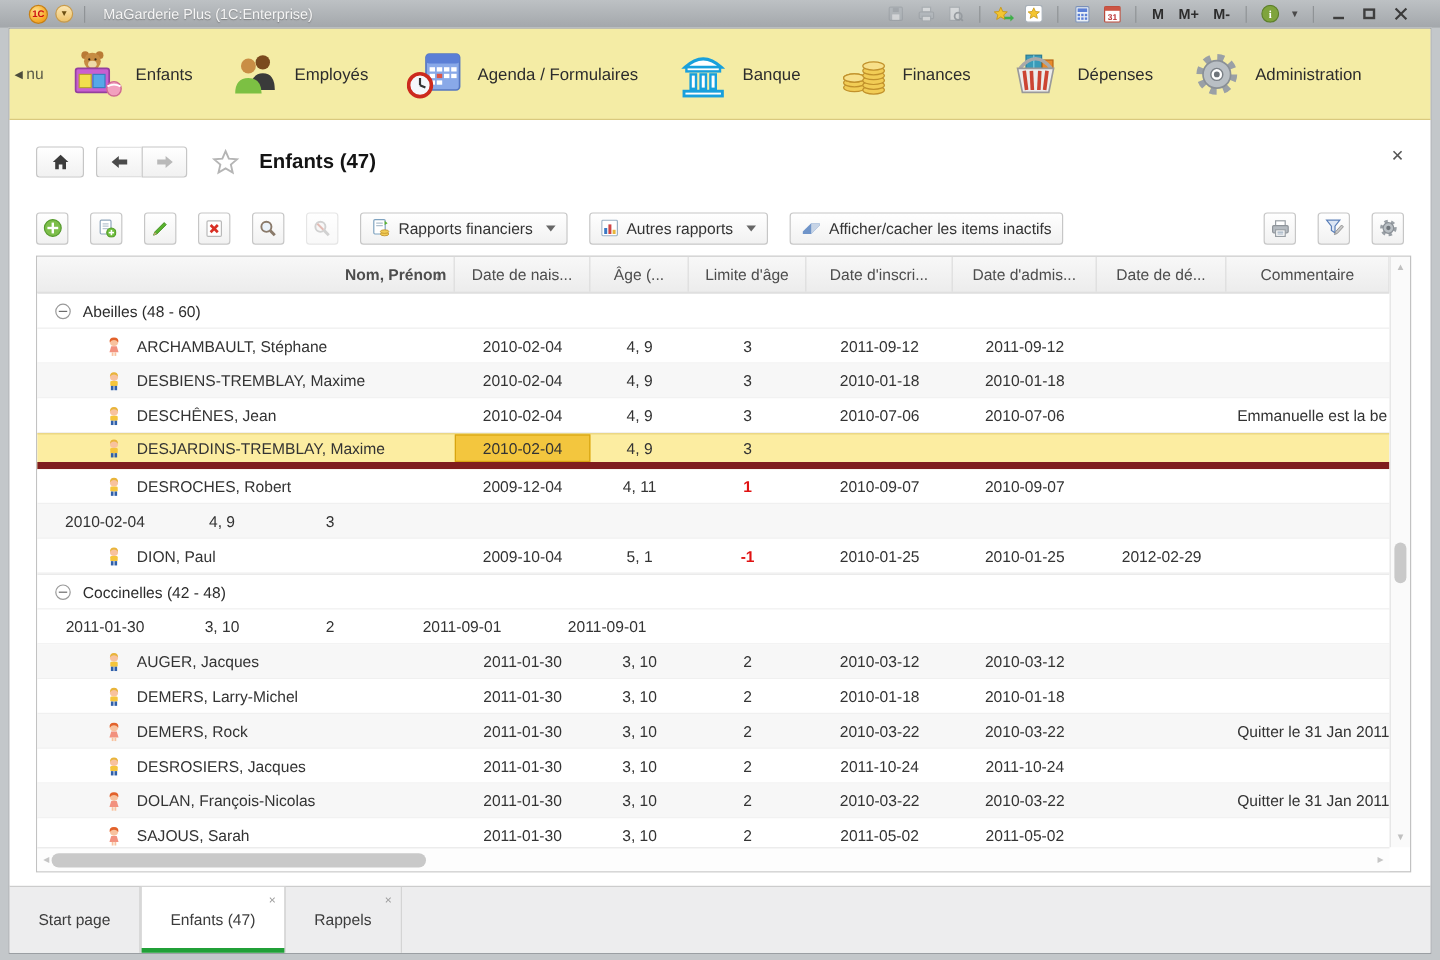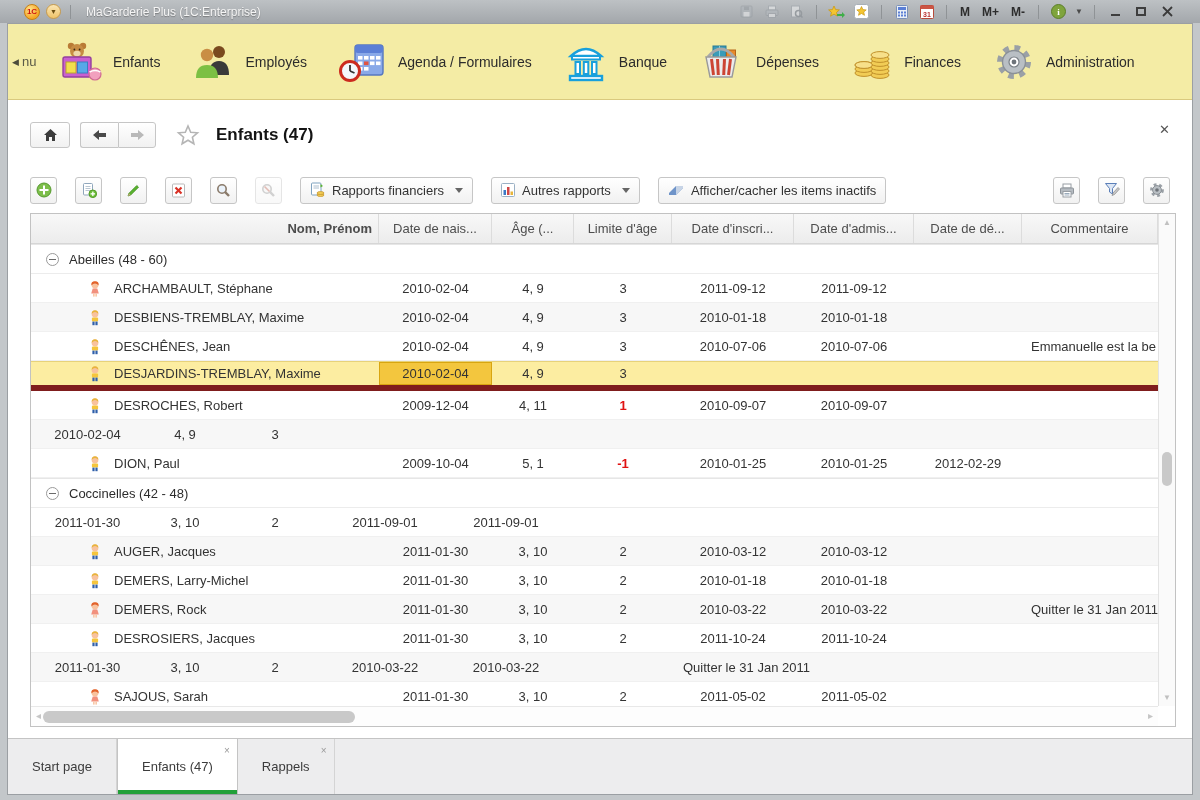--- a/index.html
+++ b/index.html
@@ -260,57 +260,57 @@
               <rect x="11.5" y="21" width="4.5" height="12" fill="#fff" stroke="#18a0dc" stroke-width="2"></rect>
               <rect x="19.8" y="21" width="4.5" height="12" fill="#fff" stroke="#18a0dc" stroke-width="2"></rect>
               <rect x="28" y="21" width="4.5" height="12" fill="#fff" stroke="#18a0dc" stroke-width="2"></rect>
               <rect x="6" y="35" width="32" height="4" fill="#fff" stroke="#18a0dc" stroke-width="2.4"></rect>
             </svg>
           </span>
           <span class="rlabel">Banque</span>
         </div>
         <div class="ribbon-item">
           <span class="ricon">
-            <svg width="46" height="42" viewBox="0 0 46 42">
-              <rect x="14" y="5" width="13" height="11" fill="#3a9bb8" stroke="#2a7a94"></rect>
-              <line x1="20.5" y1="5" x2="20.5" y2="16" stroke="#7fd0e4"></line>
-              <rect x="27.5" y="9" width="9" height="8" fill="#e88a2a" stroke="#b5661a"></rect>
-              <path d="M9 16 Q22 0 35 16" fill="none" stroke="#a9a9a9" stroke-width="3"></path>
-              <path d="M7 16 L37 16 L33 36 L11 36 Z" fill="#ececec" stroke="#9a9a9a" stroke-width="1.4"></path>
-              <g stroke="#cc4433" stroke-width="3">
-                <line x1="12.5" y1="18" x2="14.5" y2="34"></line>
-                <line x1="18.5" y1="18" x2="19.3" y2="34"></line>
-                <line x1="25.5" y1="18" x2="24.7" y2="34"></line>
-                <line x1="31.5" y1="18" x2="29.5" y2="34"></line>
-              </g>
-            </svg>
-          </span>
-          <span class="rlabel">Dépenses</span>
-        </div>
-        <div class="ribbon-item">
-          <span class="ricon">
             <svg width="42" height="42" viewBox="0 0 42 42">
               <g stroke="#c1912b" stroke-width="1">
                 <ellipse cx="13" cy="32" rx="9" ry="3.4" fill="#f1cc55"></ellipse>
                 <ellipse cx="13" cy="28" rx="9" ry="3.4" fill="#f1cc55"></ellipse>
                 <ellipse cx="13" cy="24" rx="9" ry="3.4" fill="#f1cc55"></ellipse>
                 <ellipse cx="13" cy="24" rx="9" ry="3.4" fill="#f7e08a"></ellipse>
                 <ellipse cx="29" cy="34" rx="9" ry="3.4" fill="#f1cc55"></ellipse>
                 <ellipse cx="29" cy="30" rx="9" ry="3.4" fill="#f1cc55"></ellipse>
                 <ellipse cx="29" cy="26" rx="9" ry="3.4" fill="#f1cc55"></ellipse>
                 <ellipse cx="29" cy="22" rx="9" ry="3.4" fill="#f1cc55"></ellipse>
                 <ellipse cx="29" cy="18" rx="9" ry="3.4" fill="#f1cc55"></ellipse>
                 <ellipse cx="29" cy="14" rx="9" ry="3.4" fill="#f7e08a"></ellipse>
               </g>
             </svg>
           </span>
           <span class="rlabel">Finances</span>
         </div>
         <div class="ribbon-item">
           <span class="ricon">
+            <svg width="46" height="42" viewBox="0 0 46 42">
+              <rect x="14" y="5" width="13" height="11" fill="#3a9bb8" stroke="#2a7a94"></rect>
+              <line x1="20.5" y1="5" x2="20.5" y2="16" stroke="#7fd0e4"></line>
+              <rect x="27.5" y="9" width="9" height="8" fill="#e88a2a" stroke="#b5661a"></rect>
+              <path d="M9 16 Q22 0 35 16" fill="none" stroke="#a9a9a9" stroke-width="3"></path>
+              <path d="M7 16 L37 16 L33 36 L11 36 Z" fill="#ececec" stroke="#9a9a9a" stroke-width="1.4"></path>
+              <g stroke="#cc4433" stroke-width="3">
+                <line x1="12.5" y1="18" x2="14.5" y2="34"></line>
+                <line x1="18.5" y1="18" x2="19.3" y2="34"></line>
+                <line x1="25.5" y1="18" x2="24.7" y2="34"></line>
+                <line x1="31.5" y1="18" x2="29.5" y2="34"></line>
+              </g>
+            </svg>
+          </span>
+          <span class="rlabel">Dépenses</span>
+        </div>
+        <div class="ribbon-item">
+          <span class="ricon">
             <svg width="42" height="42" viewBox="0 0 42 42">
               <circle cx="21" cy="21" r="13.5" fill="none" stroke="#9aa0a6" stroke-width="7" stroke-dasharray="5.3 5.3"></circle>
               <circle cx="21" cy="21" r="11.5" fill="#b9bfc4" stroke="#8a9096" stroke-width="1.4"></circle>
               <circle cx="21" cy="21" r="5" fill="#fff" stroke="#7a8086" stroke-width="1.2"></circle>
               <circle cx="21" cy="21" r="2.4" fill="#6e747a"></circle>
             </svg>
           </span>
           <span class="rlabel">Administration</span>
         </div>
       </div>
@@ -707,20 +707,32 @@
             </div>
             <div class="td c1">2011-01-30</div>
             <div class="td c2">3, 10</div>
             <div class="td c3">2</div>
             <div class="td c4">2011-10-24</div>
             <div class="td c5">2011-10-24</div>
             <div class="td c6"></div>
             <div class="td c7 comment"></div>
           </div>
           <div class="trow alt">
+            <div class="td c0 name">
+              <span class="kid">
+                <svg width="16" height="17" viewBox="0 0 16 17">
+                  <circle cx="8" cy="5" r="3.4" fill="#f8c29e"></circle>
+                  <path d="M4.4 5.4 Q3.8 1.2 8 1.2 Q12.2 1.2 11.6 5.4 Q10 3.4 8 3.4 Q6 3.4 4.4 5.4 Z" fill="#e2622b"></path>
+                  <path d="M5.7 8.6 L10.3 8.6 L11.8 13.6 L4.2 13.6 Z" fill="#f2917e"></path>
+                  <rect x="6.1" y="13.6" width="1.5" height="3" fill="#f8c29e"></rect>
+                  <rect x="8.4" y="13.6" width="1.5" height="3" fill="#f8c29e"></rect>
+                </svg>
+              </span>
+              <span>DOLAN, François-Nicolas</span>
+            </div>
             <div class="td c1">2011-01-30</div>
             <div class="td c2">3, 10</div>
             <div class="td c3">2</div>
             <div class="td c4">2010-03-22</div>
             <div class="td c5">2010-03-22</div>
             <div class="td c6"></div>
             <div class="td c7 comment">Quitter le 31 Jan 2011</div>
           </div>
           <div class="trow">
             <div class="td c0 name">

